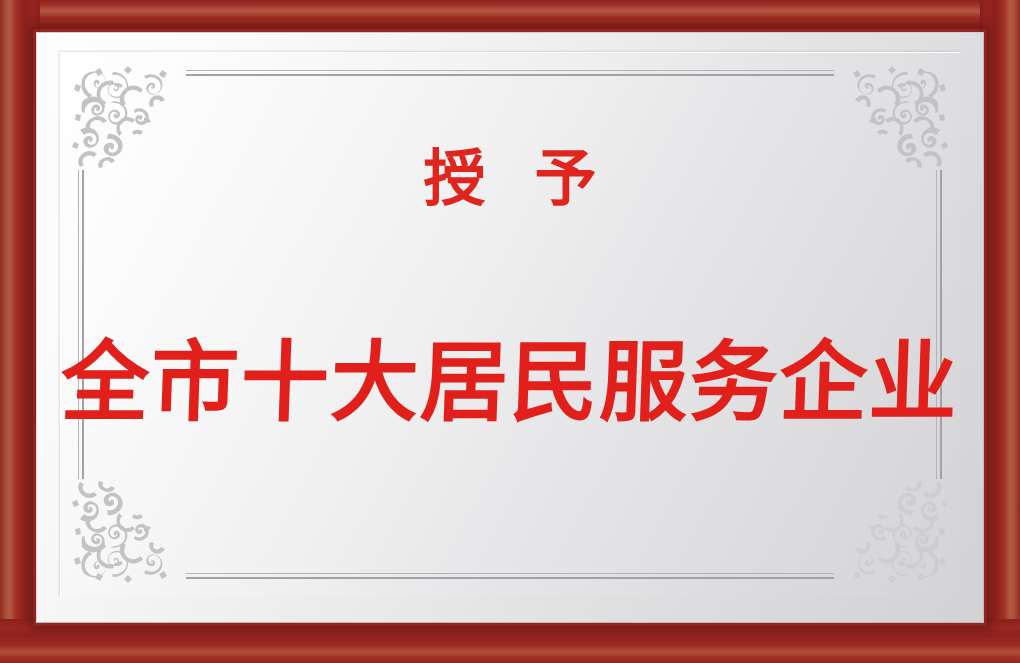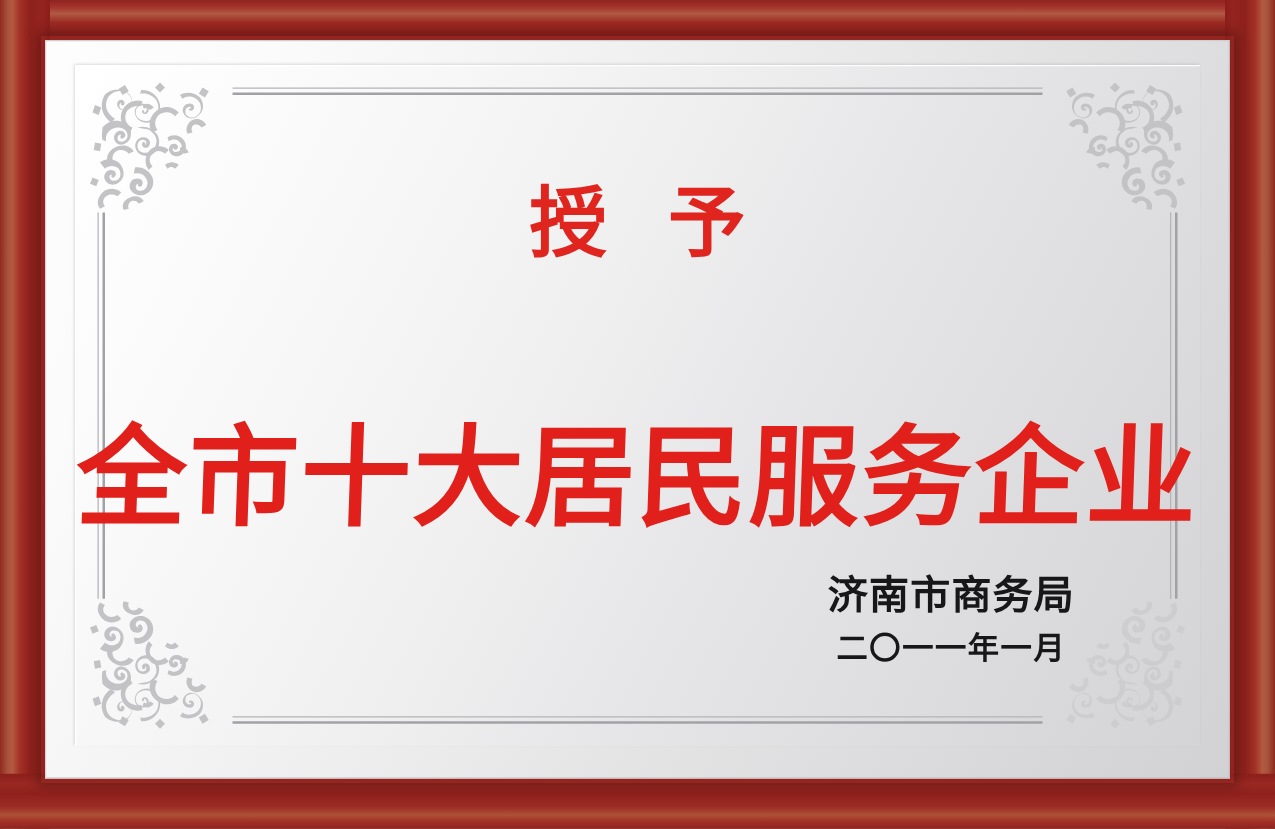--- a/index.html
+++ b/index.html
@@ -387,23 +387,19 @@
           </g>
         </svg>
       </div>
 
       <div class="content">
         <div class="award-verb">授 予</div>
 
 
         <div class="award-title">全市十大居民服务企业</div>
 
-        <div class="issuer-block">
-          <div class="issuer-name">济南市商务局</div>
-          <div class="issuer-date">二〇一一年一月</div>
-        </div>
       </div>
 
     </div>
   </div>
 
   <div class="frame-inner-shadow"></div>
 </div>
 
 </body></html>

